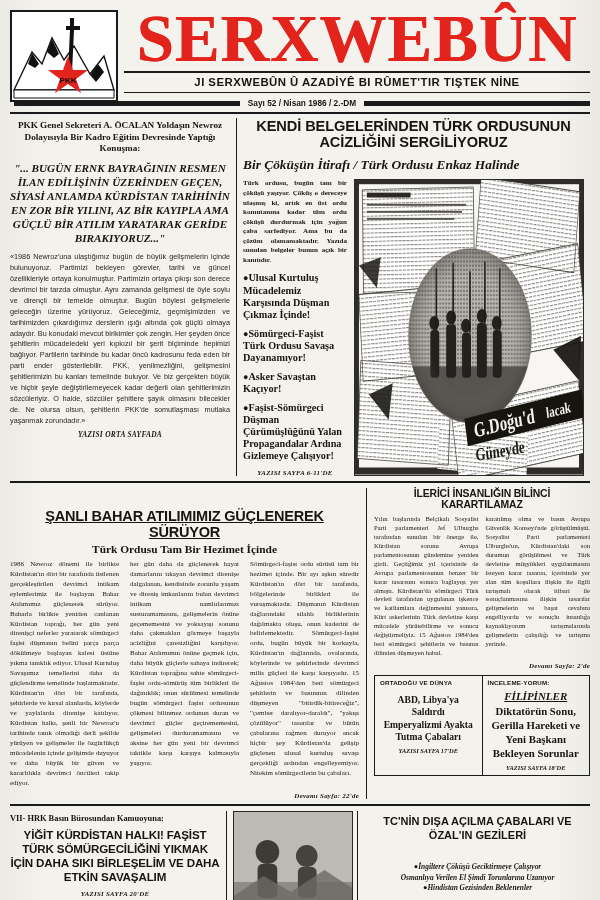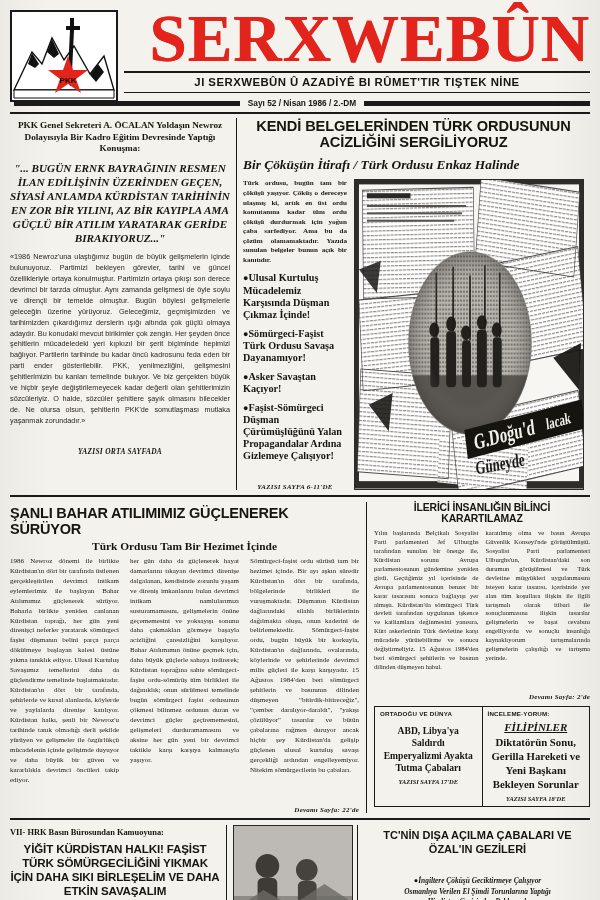--- a/index.html
+++ b/index.html
@@ -33,21 +33,21 @@
   .mast-right{flex:1;display:flex;flex-direction:column;align-items:center;}
   .mast-title{
     font-family:"Liberation Serif", serif;
     font-weight:bold;
     color:#e3241d;
     font-size:67px;
     line-height:.96;
     letter-spacing:1px;
     margin:0;
     width:100%;
-    text-align:right;
+    text-align:center;
     text-shadow:0.5px 0 0 #e3241d;
   }
   .mast-rules{width:100%;margin-top:1px;}
   .mast-rule{height:2px;background:#1a1a1a;width:100%;}
   .mast-rule.thin{height:1px;margin-top:2px;}
   .mast-slogan{
     font-family:"Liberation Sans", sans-serif;
     font-weight:bold;font-size:11.4px;letter-spacing:.45px;
     margin:3px 0 2px 0;text-align:center;white-space:nowrap;
   }
@@ -90,21 +90,21 @@
     hyphens:auto;
   }
   .body-serif{
     font-family:"Liberation Serif", serif;
     font-size:7.0px;line-height:1.42;text-align:justify;
     color:#23201b;
   }
   .jump{
     font-family:"Liberation Serif", serif;
     font-weight:bold;font-style:italic;font-size:7.4px;
-    text-align:center;letter-spacing:.3px;margin-top:21px;
+    text-align:center;letter-spacing:.3px;margin-top:4px;
   }
   .jump.right{text-align:right;}
 
   
   .head-main{
     font-family:"Liberation Sans", sans-serif;
     font-weight:bold;font-size:14.6px;line-height:1.1;
     text-align:center;letter-spacing:-.1px;margin:0;
   }
   .head-sub{
@@ -127,22 +127,22 @@
     min-height:205px;
   }
   .photo svg{display:block;width:100%;height:100%;}
 
   
   .band2{display:flex;margin-top:5px;}
   .band2-left{width:356px;flex:0 0 356px;padding-right:7px;box-sizing:border-box;}
   .band2-right{flex:1;padding-left:7px;box-sizing:border-box;}
   .head-band{
     font-family:"Liberation Sans", sans-serif;
-    font-weight:bold;font-size:14.5px;text-align:left;
-    margin:3px 0 2px 0;letter-spacing:-.2px;
+    font-weight:bold;font-size:14.5px;text-align:center;
+    margin:20px 0 2px 0;letter-spacing:-.2px;text-decoration:underline;
   }
   .head-band2{
     font-family:"Liberation Serif", serif;
     font-weight:bold;font-size:11.4px;text-align:center;margin:3px 0 5px 0;
   }
   .deck-italic{
     font-family:"Liberation Serif", serif;
     font-style:italic;font-weight:bold;font-size:9.6px;
     margin:2px 0 3px 0;
   }
@@ -417,21 +417,21 @@
         <path d="M0 84 L30 64 L58 80 L92 58 L120 76 L120 110 L0 110 Z" fill="#6d6a65" opacity="0.8"></path>
       </svg>
     </div>
 
     <div class="vrule"></div>
 
     <div class="b3-right">
       <div class="bottom-head">TC'NİN DIŞA AÇILMA ÇABALARI VE ÖZAL'IN GEZİLERİ</div>
       <div class="sub-bullets">
         <div><span>●</span><span>İngiltere Çöküşü Geciktirmeye Çalışıyor</span></div>
-        <div><span>Osmanlıya Verilen El Şimdi Torunlarına Yaptığı</span></div>
+        <div><span>Osmanlıya Verilen El Şimdi Torunlarına Uzanıyor</span></div>
         <div><span>●</span><span>Hindistan Gezisinden Beklenenler</span></div>
       </div>
       <div style="display:flex;gap:7px;">
         <div class="body-serif" style="flex:1;font-size:6.5px;line-height:1.38;">Klasik Türk dış politikası yürütülememekte ve faşist cunta yeni arayışlar peşinde koşmaktadır. Emperyalizm ile sosyalizm arasındaki dengeden ve birçok ülkenin sıkışık durumundan yararlanarak, dışta belli bir kanal açan dış politika, şimdilerde işlemez duruma gelmiştir. Amerikan uşaklığının açığa çıkması ve dünyadaki gelişmelerin her gücü taraf tutmak zorunda bırakması, klasik Türk dış politikasının işlemezliğini de birlikte getirmiştir. M. Kemal döneminde belli koşullar</div>
         <div class="body-serif" style="flex:1;font-size:6.5px;line-height:1.38;">nedeniyle yürütülmesi mümkün olan bu politika, günümüzde koşulların tamamen değişmesi sebebiyle tutmamaktadır. Adeta her konuda Atatürk'ün karikatürünü çizmeye çalışan diktatör Evren, şapkasından bastonuna varana kadar, benzemeye çalıştığı Atatürk'e dış politikada da benzemek istemektedir. Bu nedenle Çin'den Tunus'a, Bulgaristan'dan Hindistan'a kadar her ülkeye açılmakta; faşist cuntanın tecritliğini</div>
       </div>
 
     </div>
   </div>
 

